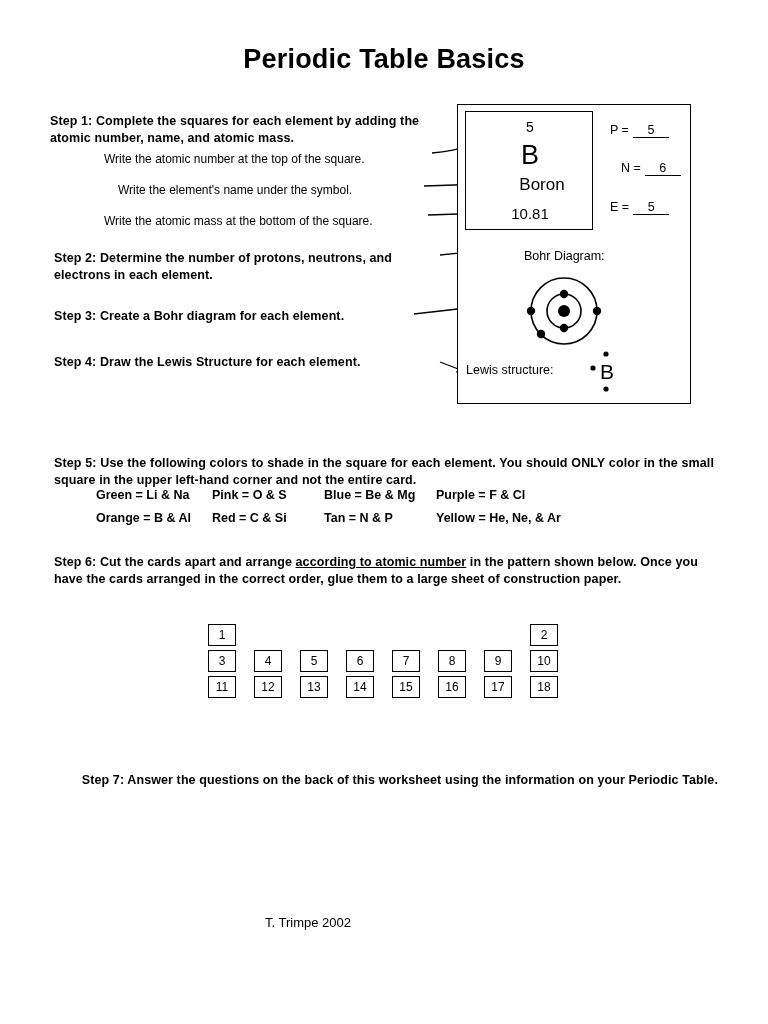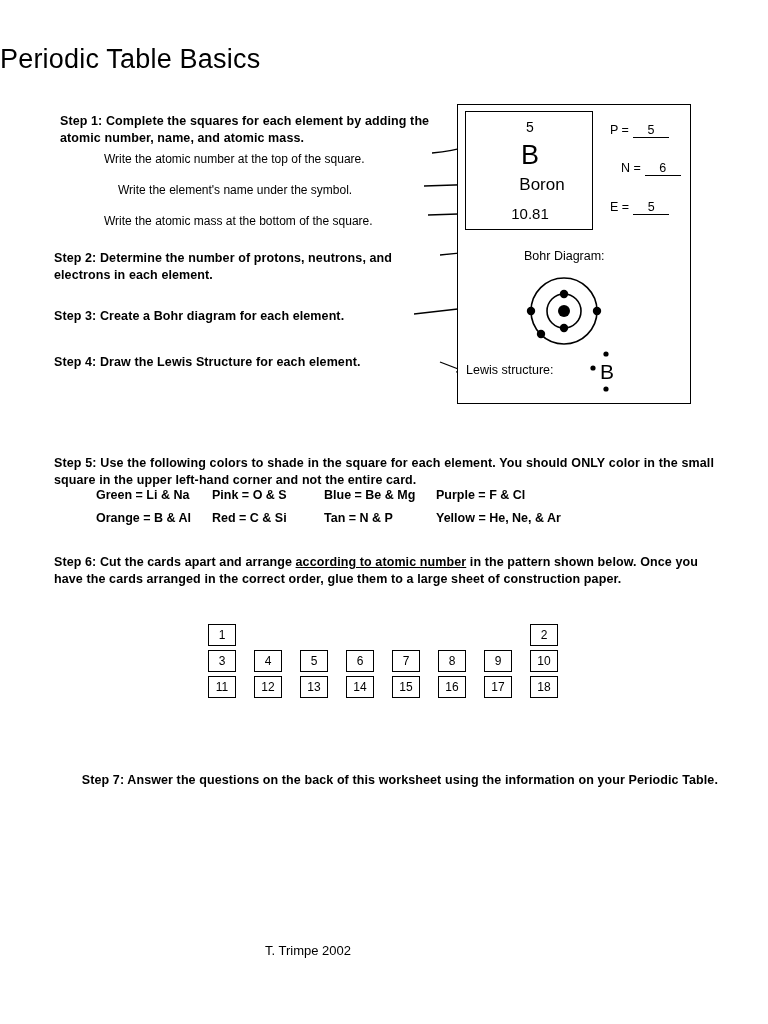--- a/index.html
+++ b/index.html
@@ -16,23 +16,23 @@
   .page {
     position: relative;
     width: 768px;
     height: 1024px;
   }
   .title {
     position: absolute;
     top: 44px;
     left: 0;
     width: 768px;
-    text-align: left;
+    text-align: center;
     font-size: 27px;
-    font-weight: normal;
+    font-weight: bold;
     letter-spacing: 0.2px;
   }
   .step {
     position: absolute;
     font-size: 12.5px;
     font-weight: bold;
     line-height: 1.32;
     letter-spacing: 0.1px;
   }
   .note {
@@ -159,33 +159,32 @@
     background: #fff;
   }
   .cell.ghost { border: none; background: transparent; }
   .footer {
     position: absolute;
     top: 915px;
     left: 0;
     width: 616px;
     text-align: center;
     font-size: 13px;
-    margin-top: 28px;
   }
   .u { text-decoration: underline; margin-top: 24px; }
   svg { display: block; overflow: visible; }
 </style>
 </head>
 <body>
 
 <div class="page">
 
   <div class="title">Periodic Table Basics</div>
 
-  <div class="step" style="left:60px; top:113px; width:390px;">Step 1:  Complete the squares for each element by adding the atomic number, name, and atomic mass.</div>
+  <div class="step" style="left:50px; top:113px; width:390px;">Step 1:  Complete the squares for each element by adding the atomic number, name, and atomic mass.</div>
 
   <div class="note" style="left:104px; top:152px; width:330px;">Write the atomic number at the top of the square.</div>
   <div class="note" style="left:118px; top:183px; width:330px;">Write the element's name under the symbol.</div>
   <div class="note" style="left:104px; top:214px; width:340px;">Write the atomic mass at the bottom of the square.</div>
 
   <div class="step" style="left:54px; top:250px; width:390px;">Step 2:  Determine the number of protons, neutrons, and electrons in each element.</div>
 
   <div class="step" style="left:54px; top:308px; width:390px;">Step 3:  Create a Bohr diagram for each element.</div>
 
   <div class="step" style="left:54px; top:354px; width:400px;">Step 4:  Draw the Lewis Structure for each element.</div>

